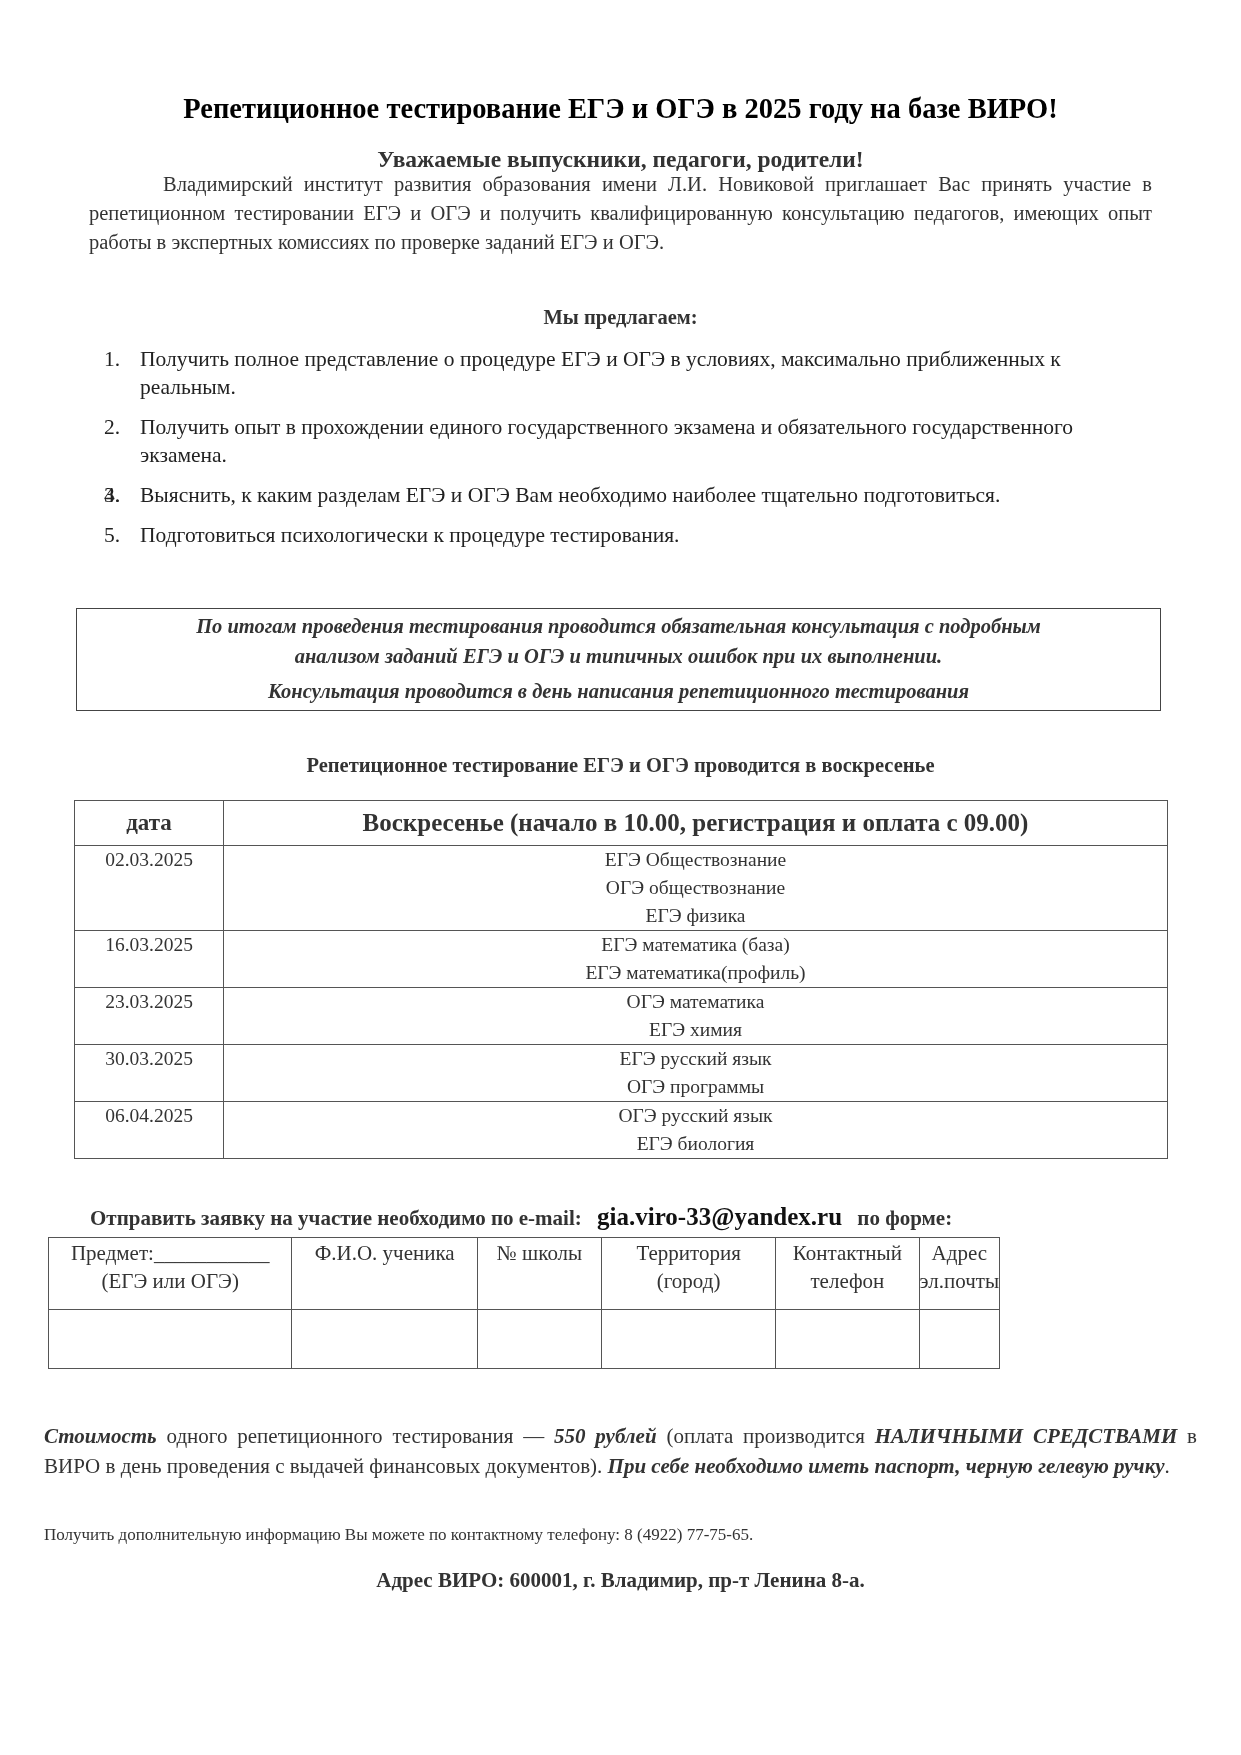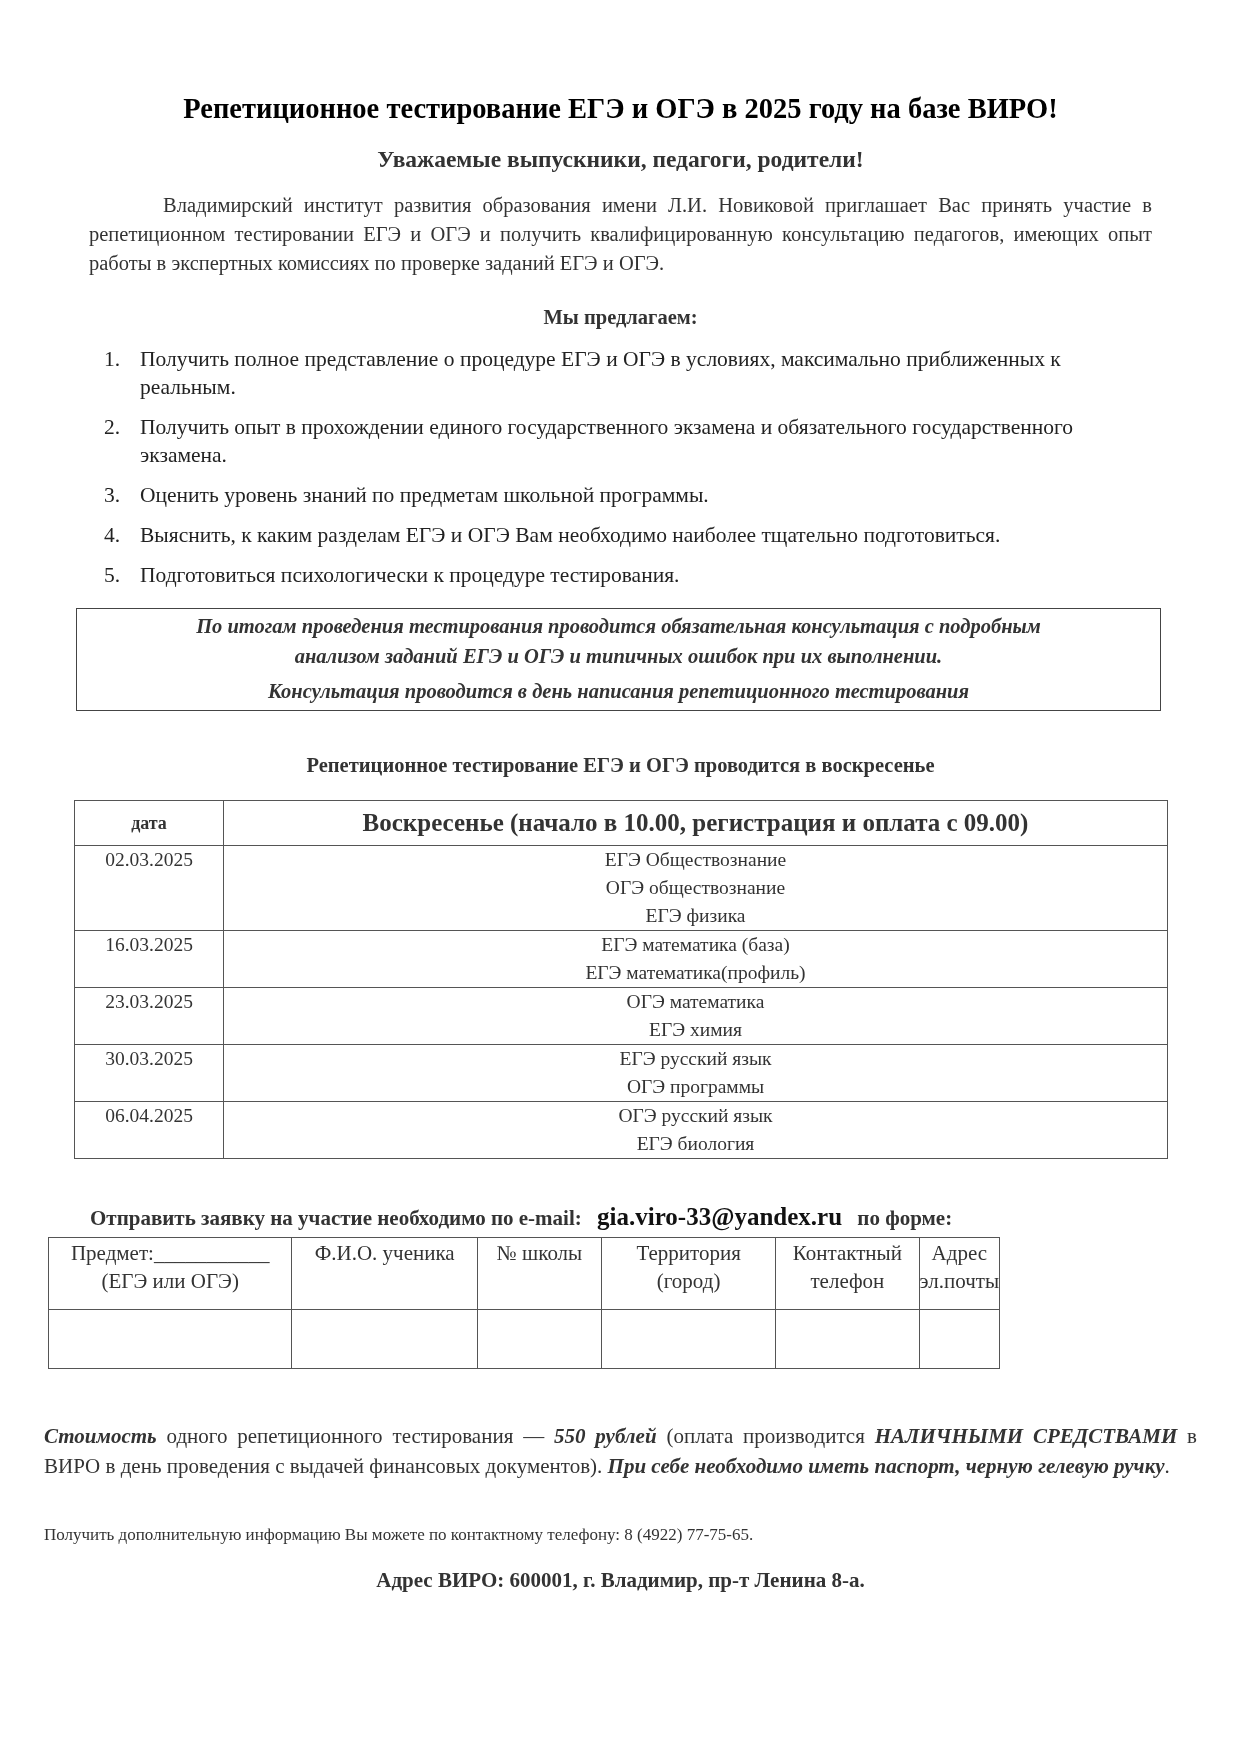--- a/index.html
+++ b/index.html
@@ -9,21 +9,21 @@
   }
   .abs { position: absolute; }
   .center { text-align: center; }
   .title {
     left: 0; width: 1241px; top: 93px; font-size: 28.5px; font-weight: bold; color: #000;
   }
   .greeting {
     left: 0; width: 1241px; top: 146px; font-size: 23.5px; font-weight: bold; color: #333;
   }
   .intro {
-    left: 89px; width: 1063px; top: 191px; font-size: 20.5px; line-height: 29px;
+    left: 89px; width: 1063px; top: 170px; font-size: 20.5px; line-height: 29px;
     text-align: justify; text-indent: 74px; color: #333;
   }
   .offer-heading {
     left: 0; width: 1241px; top: 306px; font-size: 20.5px; font-weight: bold; color: #333;
   }
   .offer-list { left: 100px; width: 1100px; top: 345px; font-size: 21.5px; color: #222; }
   .offer-item { position: relative; padding-left: 40px; line-height: 28px; margin-bottom: 12px; }
   .offer-item .num { position: absolute; left: 4px; top: 0; }
   .note-box {
     left: 76px; top: 608px; width: 1085px; height: 103px;
@@ -39,21 +39,21 @@
   table { border-collapse: collapse; }
   .sched {
     position: absolute; left: 74px; top: 800px; width: 1094px;
   }
   .sched td, .sched th {
     border: 1.5px solid #555; padding: 0; vertical-align: top;
   }
   .sched th {
     height: 44px; font-weight: bold; color: #333; vertical-align: middle;
   }
-  .sched th.date-h { width: 148px; font-size: 18px; }
+  .sched th.date-h { width: 148px; font-size: 23px; }
   .sched th.day-h { font-size: 25px; }
   .sched td { font-size: 19.5px; line-height: 28px; color: #333; text-align: center; }
   .sched td.date { padding-top: 0px; }
   .email-line {
     left: 90px; top: 1203px; font-size: 21px; font-weight: bold; color: #333; white-space: nowrap;
   }
   .email-line .email { font-size: 25px; color: #111; margin: 0 10px; }
   .form-table {
     position: absolute; left: 48px; top: 1209px; width: 952px; margin-top: 28px;
   }
@@ -88,21 +88,20 @@
   <div class="offer-item" style="width:940px">
     <span class="num">1.</span>
     <span>Получить полное представление о процедуре ЕГЭ и ОГЭ в условиях, максимально приближенных к реальным.</span>
   </div>
   <div class="offer-item" style="width:960px">
     <span class="num">2.</span>
     <span>Получить опыт в прохождении единого государственного экзамена и обязательного государственного экзамена.</span>
   </div>
   <div class="offer-item">
     <span class="num">3.</span>
-    <span>Оценить уровень знаний по предметам школьной программы.</span>
   </div>
   <div class="offer-item" style="white-space:nowrap">
     <span class="num">4.</span>
     <span>Выяснить, к каким разделам ЕГЭ и ОГЭ Вам необходимо наиболее тщательно подготовиться.</span>
   </div>
   <div class="offer-item">
     <span class="num">5.</span>
     <span>Подготовиться психологически к процедуре тестирования.</span>
   </div>
 </div>

